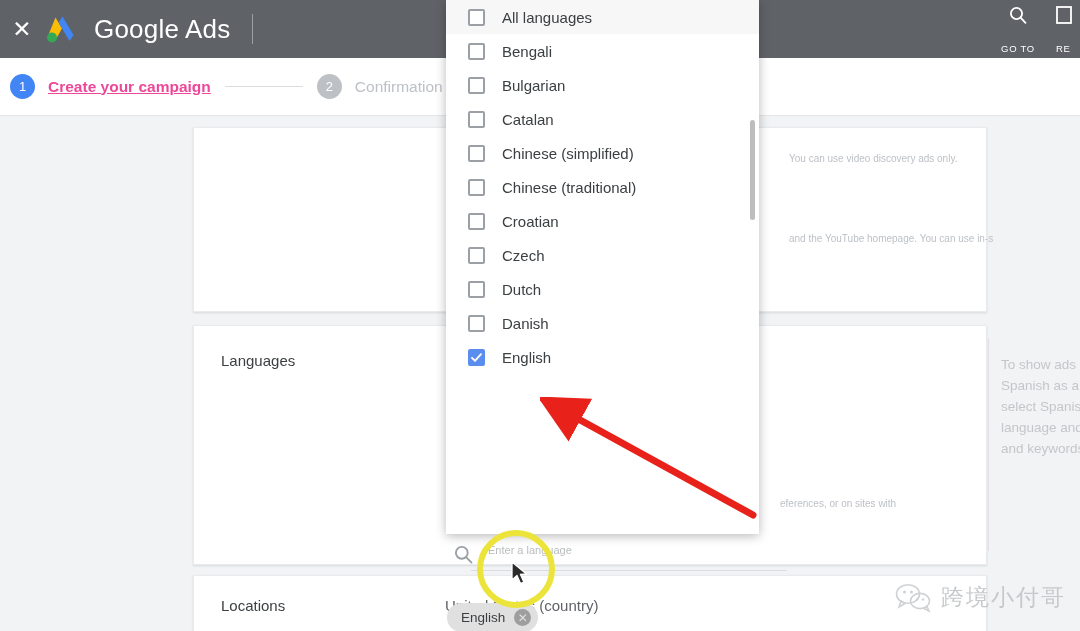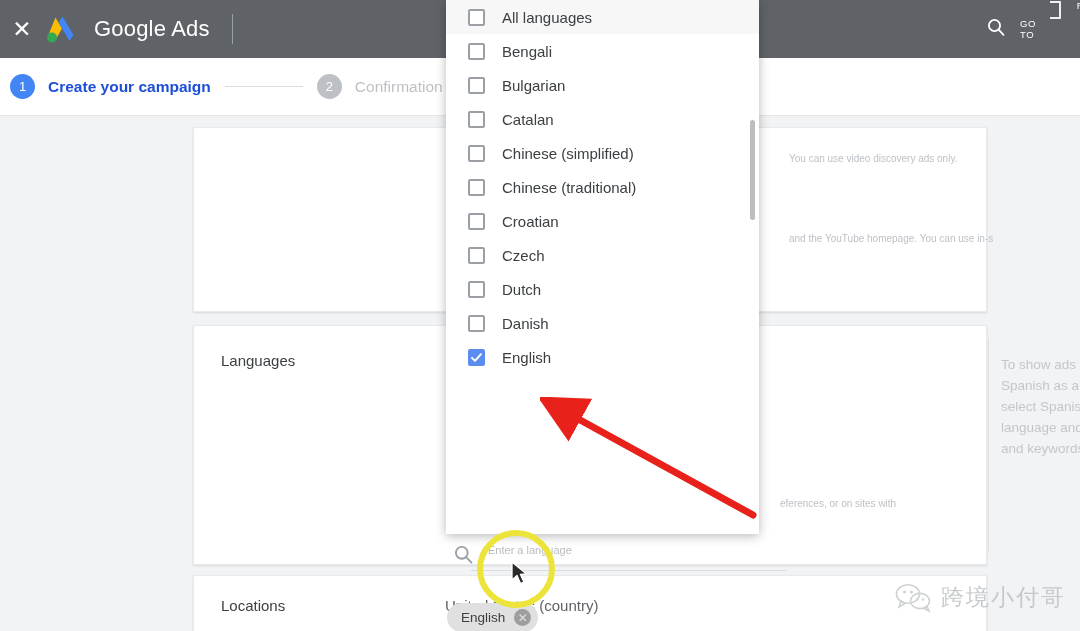--- a/index.html
+++ b/index.html
@@ -17,49 +17,49 @@
     background: #5f6368;
     display: flex; align-items: center;
   }
   .close-x {
     width: 42px; height: 58px; display: flex; align-items: center;
     justify-content: center; color: #ffffff; font-size: 23px;
     font-weight: 300; padding-left: 2px;
   }
   .brand-logo { width: 40px; height: 36px; margin-left: 0px; position: relative; }
   .brand-name {
-    color: #ffffff; font-size: 22px; letter-spacing: .2px;
+    color: #ffffff; font-size: 26px; letter-spacing: .2px;
     margin-left: 12px; font-weight: 400;
   }
   .vsep { width: 1px; height: 30px; background: #9aa0a6; margin: 0 20px 0 22px; }
   .page-sub { color: #ffffff; font-size: 19px; font-weight: 400; }
   .topbar-spacer { flex: 1; }
   .top-action {
-    display: flex; flex-direction: row; align-items: center; justify-content: center;
+    display: flex; flex-direction: column; align-items: center; justify-content: center;
     color: #ffffff; width: 64px; height: 58px; gap: 14px;
   }
   .top-action .ta-label { font-size: 9.5px; letter-spacing: .7px; }
   .top-action.clipped { width: 30px; overflow: hidden; align-items: flex-start; padding-left: 6px; }
 
   
   .stepper {
     position: absolute; left: 0; top: 58px; width: 1080px; height: 58px;
     background: #ffffff; display: flex; align-items: center;
     border-bottom: 1px solid #e4e6e8;
   }
   .step { display: flex; align-items: center; }
   .step-num {
     width: 25px; height: 25px; border-radius: 50%;
     display: flex; align-items: center; justify-content: center;
     color: #fff; font-size: 13px;
   }
   .step-num.active { background: #4285f4; }
   .step-num.inactive { background: #bdc1c6; }
   .step-label { margin-left: 13px; font-size: 15.5px; }
-  .step-label.active { color: #1d4ed8; font-weight: 700; }
+  .step-label.active { color: #ec4899; font-weight: 700; text-decoration: underline; }
   .step-label.inactive { color: #bdc1c6; font-weight: 400; }
   .step-line { width: 78px; height: 1px; background: #dadce0; margin: 0 14px; }
 
   
   .content {
     position: absolute; left: 0; top: 117px; width: 1080px; height: 514px;
     background: #f1f3f4;
   }
   .card {
     position: absolute; background: #ffffff;

